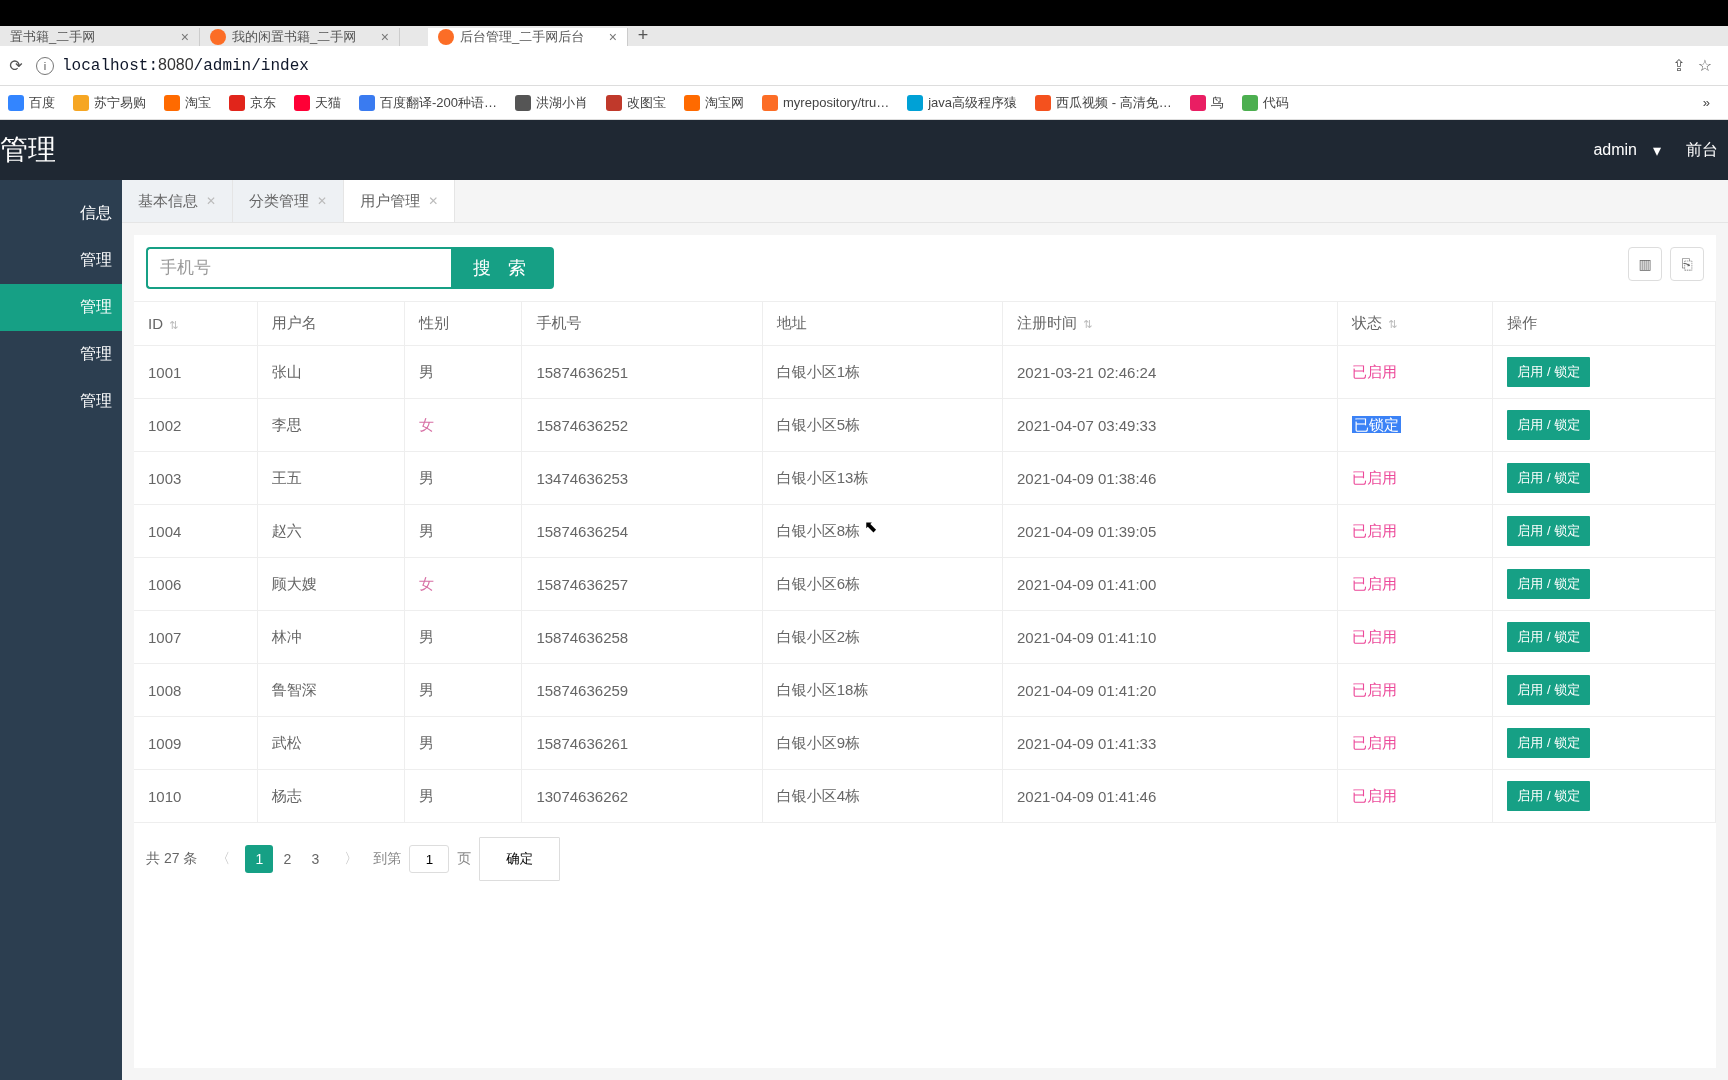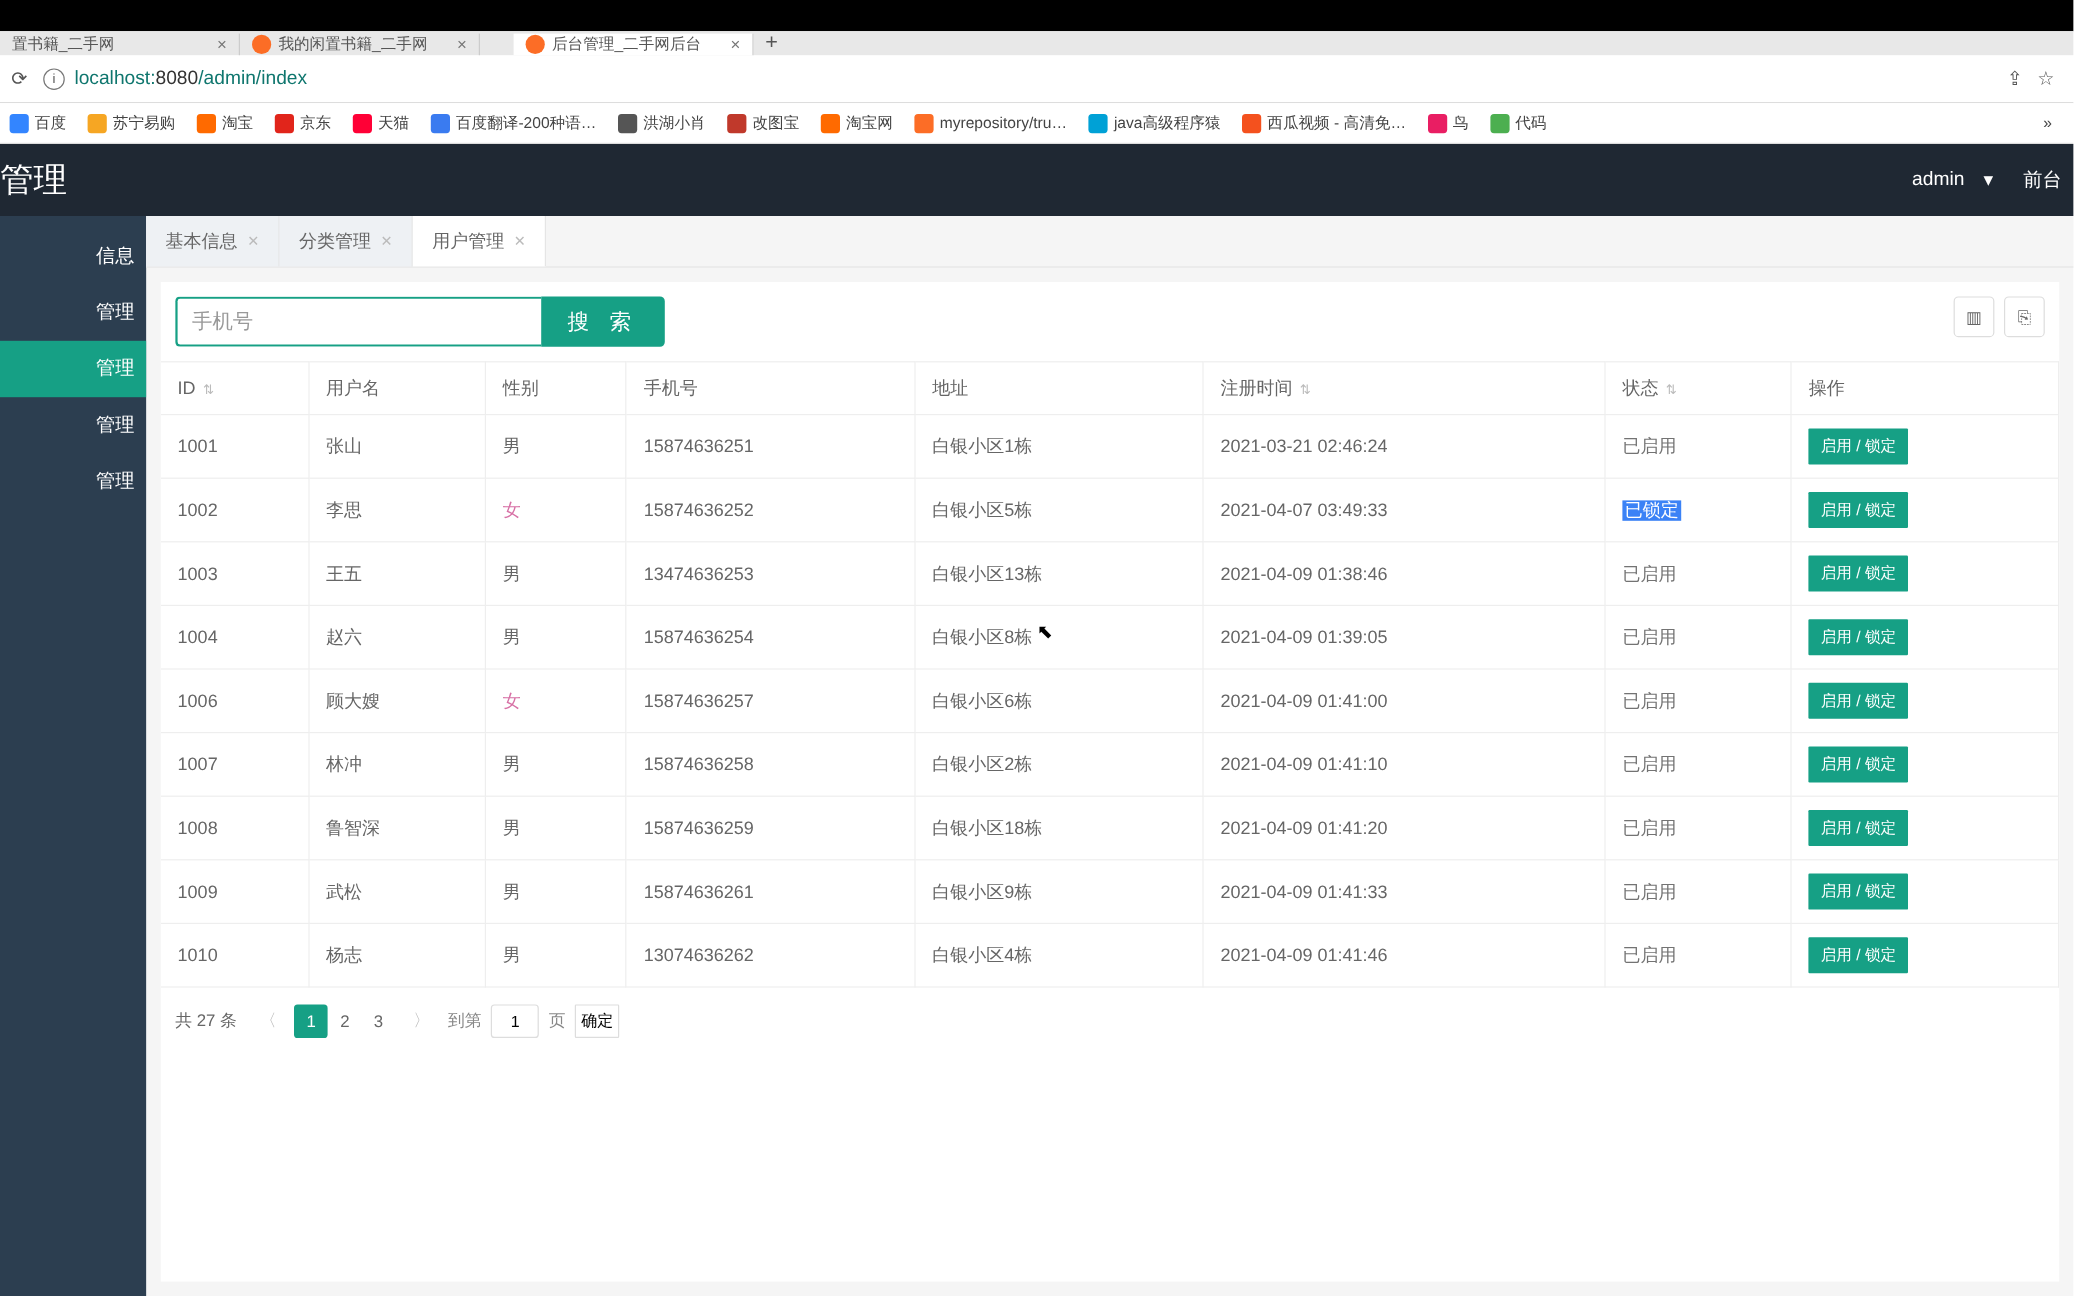--- a/index.html
+++ b/index.html
@@ -13,21 +13,21 @@
 .browser-tabs .tab.active { background:#fff;margin-left:28px; }
 .browser-tabs .tab .favicon { width:16px; height:16px; background:#fc6d26; border-radius:50%; margin-right:6px; }
 .browser-tabs .tab .close { margin-left:auto; color:#777; font-size:14px; }
 .browser-tabs .newtab { width:30px; text-align:center; color:#555; font-size:18px; }
 
 
 .addr-row { height:40px; display:flex; align-items:center; padding:0 6px; border-bottom:1px solid #ddd; background:#fff; }
 .addr-row .reload { width:20px; text-align:center; color:#555; font-size:16px; margin-right:10px; }
 .addr-row .info { width:18px; height:18px; border:1px solid #777; border-radius:50%; display:flex; align-items:center; justify-content:center; font-size:11px; color:#555; margin-right:8px; }
 .addr-row .url { font-size:16px; color:#333; }
-.addr-row .url .host { color:#0f766e; }
+.addr-row .url .host { color:#0f172a;font-family:Liberation Mono, monospace; }
 .addr-row .right { margin-left:auto; display:flex; gap:12px; color:#555; font-size:16px; padding-right:10px; }
 
 
 .bookmarks { height:34px; display:flex; align-items:center; gap:18px; padding:0 8px; border-bottom:1px solid #ddd; background:#fff; font-size:13px; color:#444; }
 .bookmarks .bm { display:flex; align-items:center; gap:5px; white-space:nowrap; }
 .bookmarks .bm .ico { width:16px; height:16px; border-radius:3px; }
 .bookmarks .more { margin-left:auto; padding-right:10px; }
 
 
 .app-header { height:60px; background:#1f2833; display:flex; align-items:center; color:#fff; }
@@ -54,33 +54,33 @@
 .search-input::placeholder { color:#999; }
 .search-btn { width:103px; height:42px; background:#16a085; color:#fff; border:2px solid #16a085; font-size:18px; letter-spacing:6px; border-radius:0 4px 4px 0; cursor:pointer; }
 .tools { position:absolute; right:12px; top:12px; display:flex; gap:8px; }
 .tools .tool { width:34px; height:34px; border:1px solid #ddd; border-radius:4px; display:flex; align-items:center; justify-content:center; font-size:14px; color:#666; background:#fff; }
 
 table { width:100%; border-collapse:collapse; }
 th { text-align:left; font-weight:normal; color:#666; font-size:15px; padding:12px 14px; border-top:1px solid #eee; border-bottom:1px solid #eee; border-right:1px solid #eee; }
 td { padding:11px 14px; font-size:15px; color:#666; border-bottom:1px solid #eee; border-right:1px solid #eee; }
 th .sort { color:#bbb; margin-left:2px; font-size:11px; }
 td.gender-f { color:#d770a5; }
-td.status-enabled { color:#737373; }
+td.status-enabled { color:#ec4899; }
 td.status-locked { color:#d9a441; }
 td .status-hl { background:#3b82f6; color:#fff; padding:0 2px; }
 .op-btn { background:#16a085; color:#fff; border:none; padding:6px 10px; font-size:13px; border-radius:1px; cursor:pointer; white-space:nowrap; }
 
 .pager { display:flex; align-items:center; gap:8px; padding:14px 12px; font-size:14px; color:#666; }
 .pager .total { margin-right:4px; }
 .pager .nav { width:28px; height:28px; display:flex; align-items:center; justify-content:center; color:#bbb; cursor:pointer; }
 .pager .page { width:28px; height:28px; display:flex; align-items:center; justify-content:center; border-radius:3px; cursor:pointer; }
 .pager .page.active { background:#16a085; color:#fff; }
 .pager .goto { color:#888; }
 .pager .goto-input { width:40px; height:28px; border:1px solid #ddd; text-align:center; border-radius:3px; }
-.pager .confirm { border:1px solid #ddd; background:#fff; height:28px; padding:0 4px; border-radius:1px; cursor:pointer; }
+.pager .confirm { border:1px solid #ddd; background:#fff; height:44px; padding:0 26px; border-radius:1px; cursor:pointer; }
 
 .cursor { position:absolute; left:730px; top:282px; font-size:16px; color:#000; pointer-events:none; }
 </style>
 </head>
 <body>
 
 <div class="black-bar"></div>
 
 <div class="browser-tabs">
   <div class="tab">

